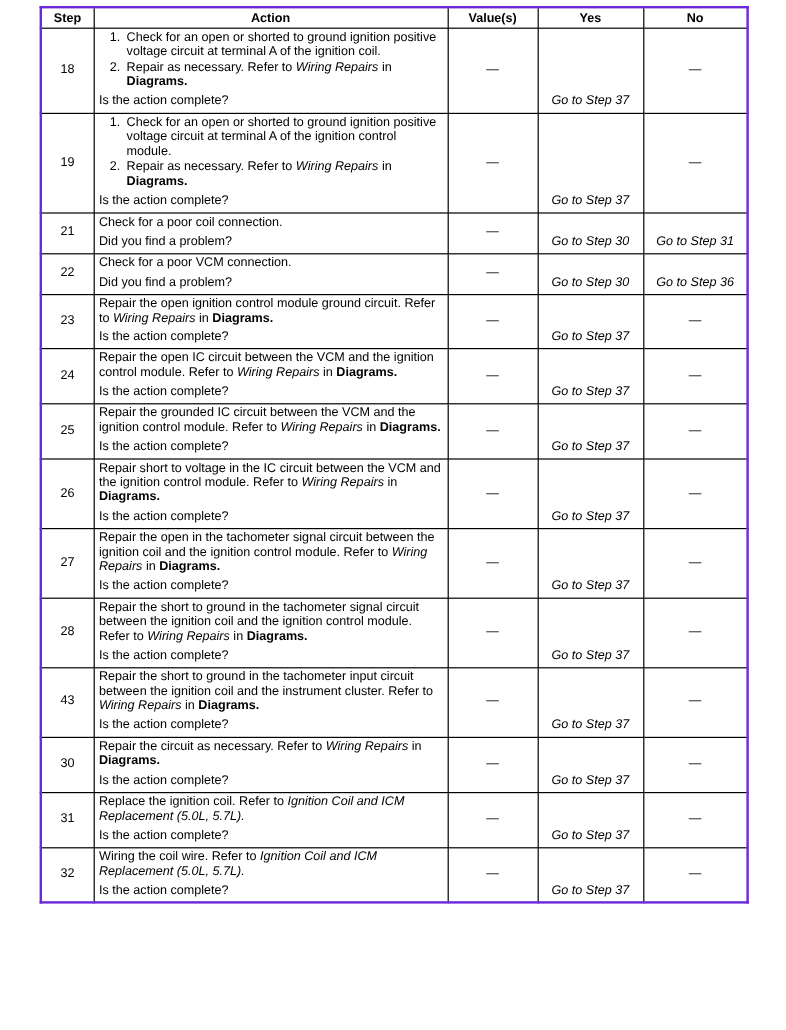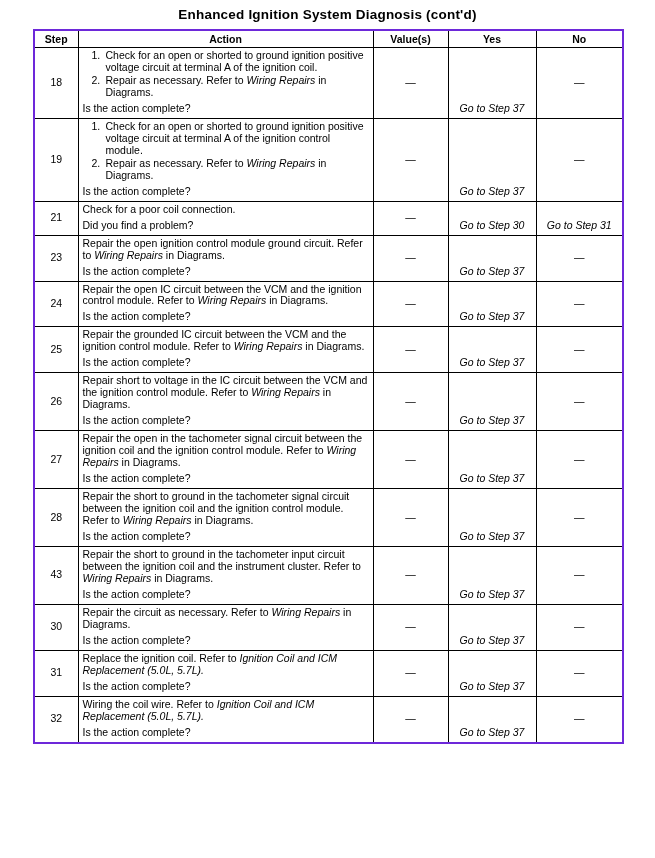--- a/index.html
+++ b/index.html
@@ -14,30 +14,29 @@
        vertical-align:middle; }
   td { font-size:10.5px; line-height:1.14; }
   td.step { text-align:center; vertical-align:middle; }
   td.action { padding:2px 4px 3px 4px; vertical-align:top; }
   .para { margin:0 0 1px 0; }
   .para.numbered { display:flex; padding-left:9px; }
   .num { width:14px; flex:none; }
   .ptext { flex:1; }
   .question { margin-top:4px; }
   .it { font-style:italic; }
-  .bd { font-weight:normal; }
+  .bd { font-weight:bold; }
   td.dash { text-align:center; vertical-align:middle; }
   td.goto { text-align:center; vertical-align:bottom; font-style:italic;
             padding:2px 2px 3px 2px; }
 </style>
 </head>
 <body>
 
 <div class="page">
-  <div class="title">Enhanced Ignition System Diagnosis (cont'd)</div>
 
   <table class="diag">
     <colgroup>
       <col style="width:44px">
       <col style="width:295px">
       <col style="width:75px">
       <col style="width:88px">
       <col style="width:87px">
     </colgroup>
     <thead>
@@ -88,20 +87,30 @@
           <td class="step">21</td>
           <td class="action">
             <div class="para"><span class="ptext"><span>Check for a poor coil connection.</span></span></div>
             <div class="question">Did you find a problem?</div>
           </td>
           <td class="dash">—</td>
           <td class="goto">Go to Step 30</td>
           <td class="goto">Go to Step 31</td>
         </tr>
         <tr>
+          <td class="step">22</td>
+          <td class="action">
+            <div class="para"><span class="ptext"><span>Check for a poor VCM connection.</span></span></div>
+            <div class="question">Did you find a problem?</div>
+          </td>
+          <td class="dash">—</td>
+          <td class="goto">Go to Step 30</td>
+          <td class="goto">Go to Step 36</td>
+        </tr>
+        <tr>
           <td class="step">23</td>
           <td class="action">
             <div class="para"><span class="ptext"><span>Repair the open ignition control module ground circuit. Refer to </span><span class="it">Wiring Repairs</span><span> in </span><span class="bd">Diagrams.</span></span></div>
             <div class="question">Is the action complete?</div>
           </td>
           <td class="dash">—</td>
           <td class="goto">Go to Step 37</td>
           <td class="dash">—</td>
         </tr>
         <tr>

